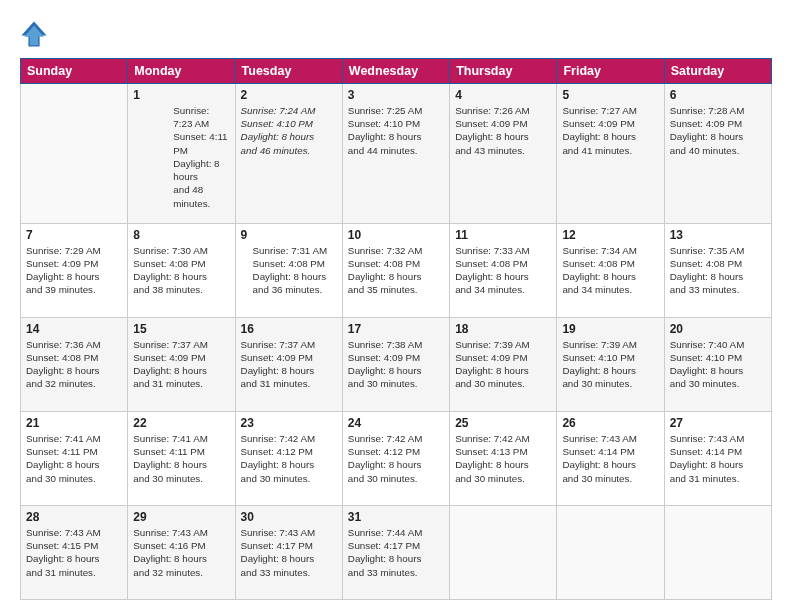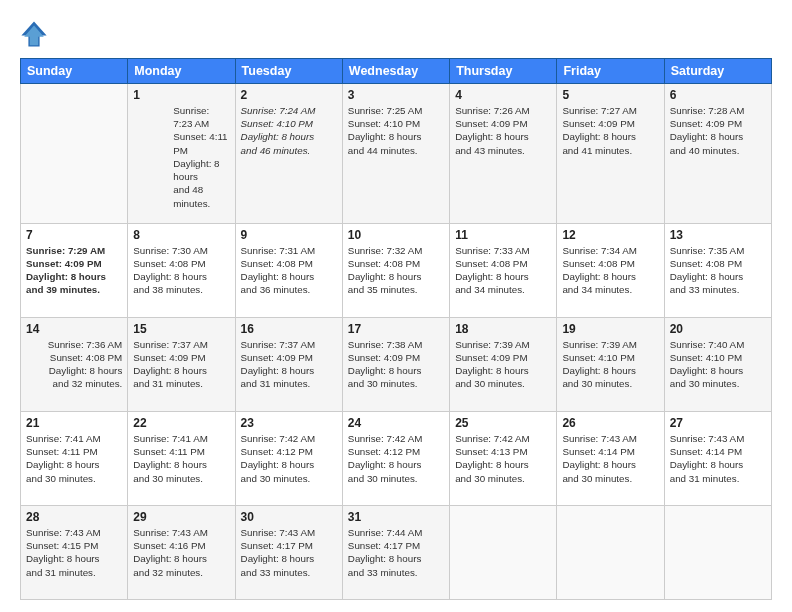--- a/index.html
+++ b/index.html
@@ -61,21 +61,21 @@
       font-size: 14px;
       color: #555;
     }
     .calendar {
       flex: 1;
       border-collapse: collapse;
       width: 100%;
       table-layout: fixed;
     }
     .calendar th {
-      background-color: #3b82f6;
+      background-color: #be185d;
       color: #fff;
       text-align: left;
       padding: 5px 6px;
       font-size: 12.5px;
       font-weight: bold;
       border: 1px solid #1a5a9a;
     }
     .calendar td {
       border: 1px solid #ccc;
       vertical-align: top;
@@ -182,35 +182,35 @@
             <span class="day-num">6</span>
             <div class="day-info" style="white-space: pre-line;">Sunrise: 7:28 AM
 Sunset: 4:09 PM
 Daylight: 8 hours
 and 40 minutes.</div>
           </td>
         </tr>
         <tr>
           <td>
             <span class="day-num">7</span>
-            <div class="day-info" style="white-space: pre-line; font-weight: bold;">Sunrise: 7:29 AM
+            <div class="day-info" style="white-space: pre-line;">Sunrise: 7:29 AM
 Sunset: 4:09 PM
 Daylight: 8 hours
 and 39 minutes.</div>
           </td>
           <td>
             <span class="day-num">8</span>
             <div class="day-info" style="white-space: pre-line;">Sunrise: 7:30 AM
 Sunset: 4:08 PM
 Daylight: 8 hours
 and 38 minutes.</div>
           </td>
           <td>
             <span class="day-num">9</span>
-            <div class="day-info" style="white-space: pre-line;">Sunrise: 7:31 AM
+            <div class="day-info" style="white-space: pre-line; margin-left: 12px;">Sunrise: 7:31 AM
 Sunset: 4:08 PM
 Daylight: 8 hours
 and 36 minutes.</div>
           </td>
           <td>
             <span class="day-num">10</span>
             <div class="day-info" style="white-space: pre-line;">Sunrise: 7:32 AM
 Sunset: 4:08 PM
 Daylight: 8 hours
 and 35 minutes.</div>
@@ -233,21 +233,21 @@
             <span class="day-num">13</span>
             <div class="day-info" style="white-space: pre-line;">Sunrise: 7:35 AM
 Sunset: 4:08 PM
 Daylight: 8 hours
 and 33 minutes.</div>
           </td>
         </tr>
         <tr>
           <td>
             <span class="day-num">14</span>
-            <div class="day-info" style="white-space: pre-line; text-align: right;">Sunrise: 7:36 AM
+            <div class="day-info" style="white-space: pre-line;">Sunrise: 7:36 AM
 Sunset: 4:08 PM
 Daylight: 8 hours
 and 32 minutes.</div>
           </td>
           <td>
             <span class="day-num">15</span>
             <div class="day-info" style="white-space: pre-line;">Sunrise: 7:37 AM
 Sunset: 4:09 PM
 Daylight: 8 hours
 and 31 minutes.</div>

